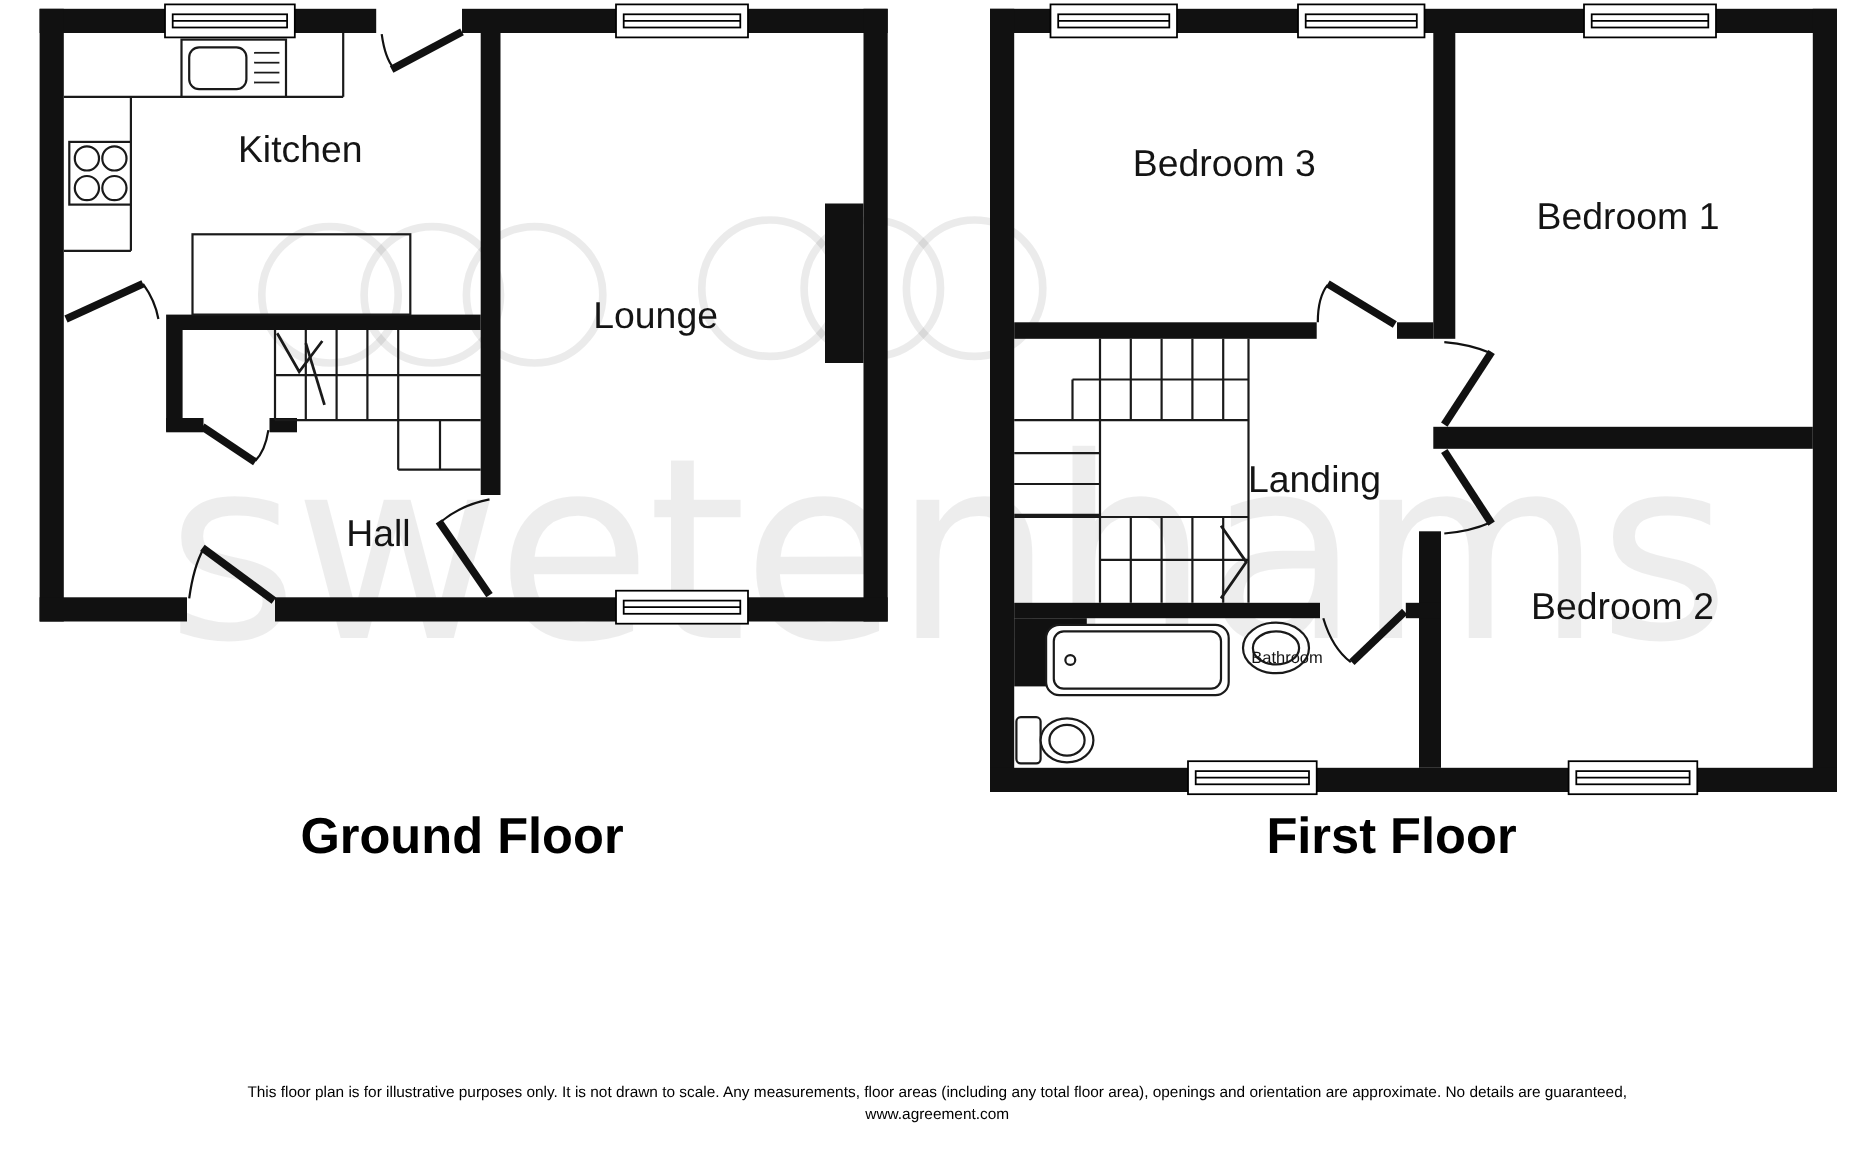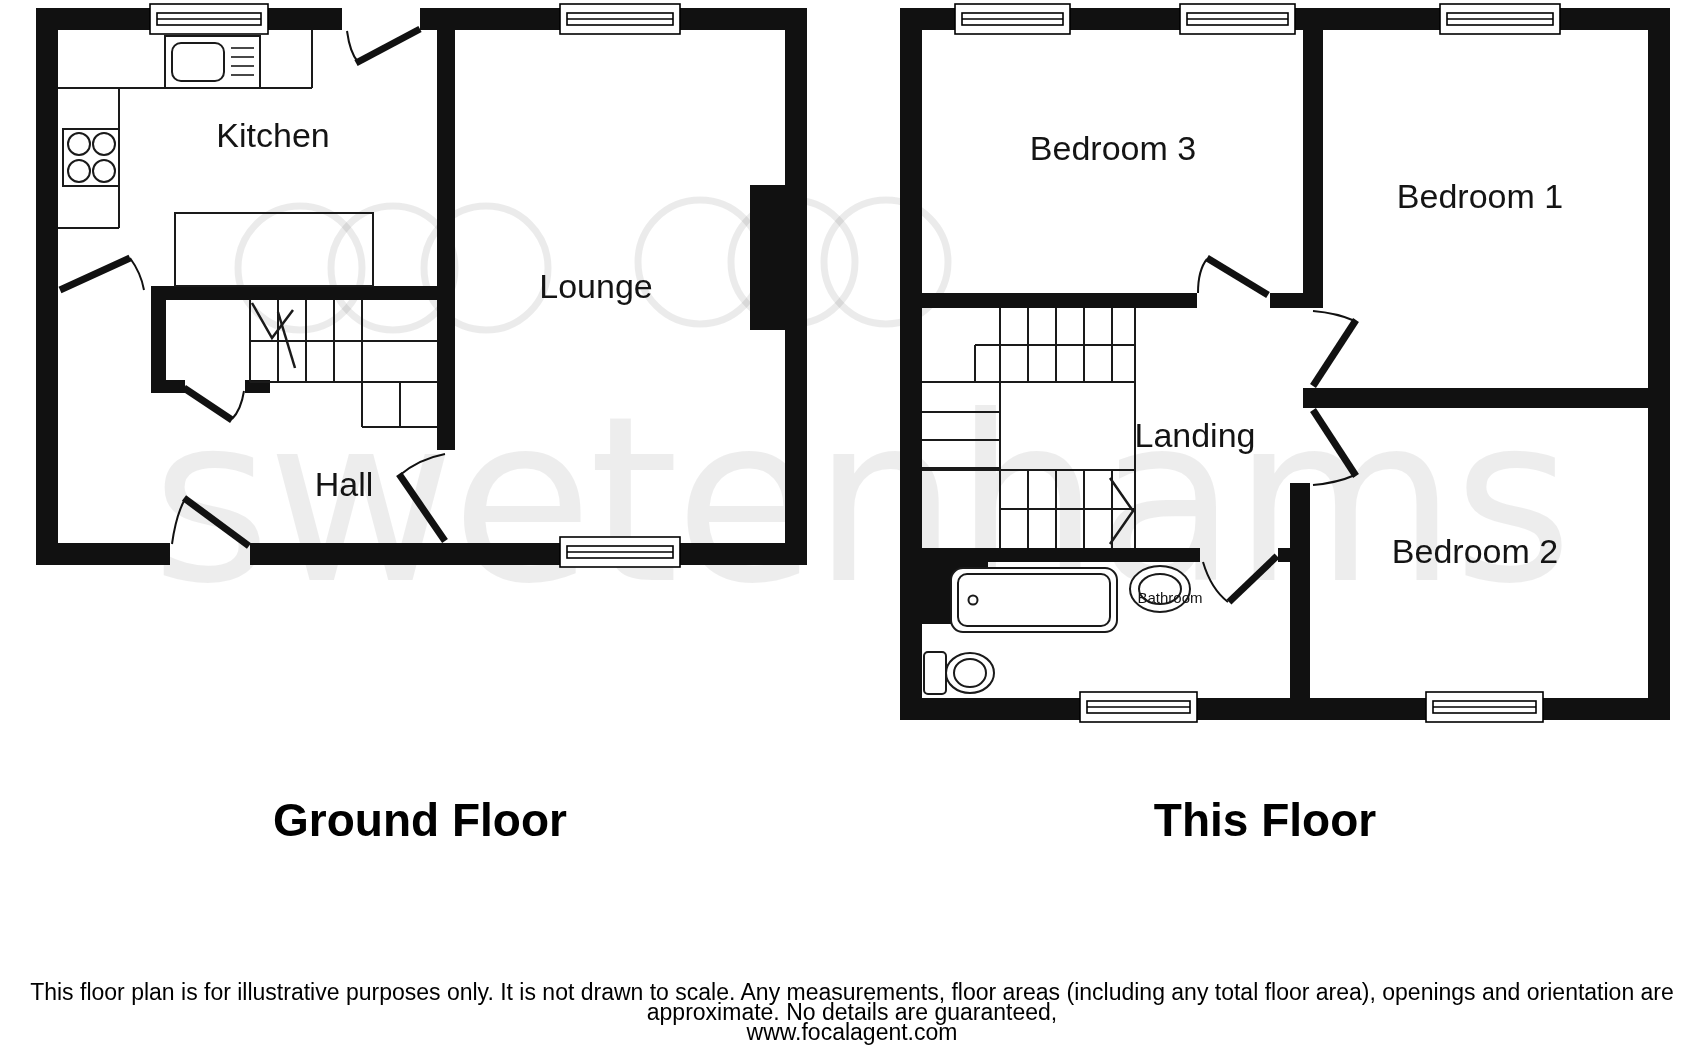--- a/index.html
+++ b/index.html
@@ -1,24 +1,24 @@
 <!DOCTYPE html>
 <html><head>
 <meta charset="utf-8">
 <style>
   html,body{margin:0;padding:0;background:#ffffff;}
   #page{position:relative;width:1704px;height:1056px;background:#ffffff;overflow:hidden;
         font-family:"Liberation Sans",sans-serif;}
   #plan-svg{position:absolute;left:0;top:0;}
-  .floor-title{position:absolute;top:793px;width:640px;text-align:center;
+  .floor-title{position:absolute;top:732px;width:640px;text-align:center;
                font-size:46px;font-weight:bold;color:#000;letter-spacing:0px;}
   #title-ground{left:100px;}
   #title-first{left:945px;}
   #disclaimer{position:absolute;left:0;top:982px;width:1704px;text-align:center;
-              font-size:23px;line-height:20px;color:#000;}
+              font-size:14px;line-height:20px;color:#000;}
   .room-label{font-family:"Liberation Sans",sans-serif;font-size:34px;fill:#141414;}
   .small-label{font-family:"Liberation Sans",sans-serif;font-size:15px;fill:#141414;}
   .wm-text{font-family:"DejaVu Sans",sans-serif;}
 </style>
 </head>
 <body>
 
 <div id="page">
 
 <svg id="plan-svg" width="1704" height="1056" viewBox="0 0 1704 1056">
@@ -248,20 +248,20 @@
 
     <text class="room-label" x="1113" y="160" text-anchor="middle">Bedroom 3</text>
     <text class="room-label" x="1480" y="208" text-anchor="middle">Bedroom 1</text>
     <text class="room-label" x="1195" y="447" text-anchor="middle">Landing</text>
     <text class="room-label" x="1475" y="563" text-anchor="middle">Bedroom 2</text>
     <text class="small-label" x="1170" y="603" text-anchor="middle">Bathroom</text>
   </g>
 </svg>
 
 <div class="floor-title" id="title-ground">Ground Floor</div>
-<div class="floor-title" id="title-first">This Floor</div>
+<div class="floor-title" id="title-first">First Floor</div>
 
 <div id="disclaimer">
   <div>This floor plan is for illustrative purposes only. It is not drawn to scale. Any measurements, floor areas (including any total floor area), openings and orientation are approximate. No details are guaranteed,</div>
-  <div>www.focalagent.com</div>
+  <div>www.agreement.com</div>
 </div>
 
 </div>
 
 </body></html>

